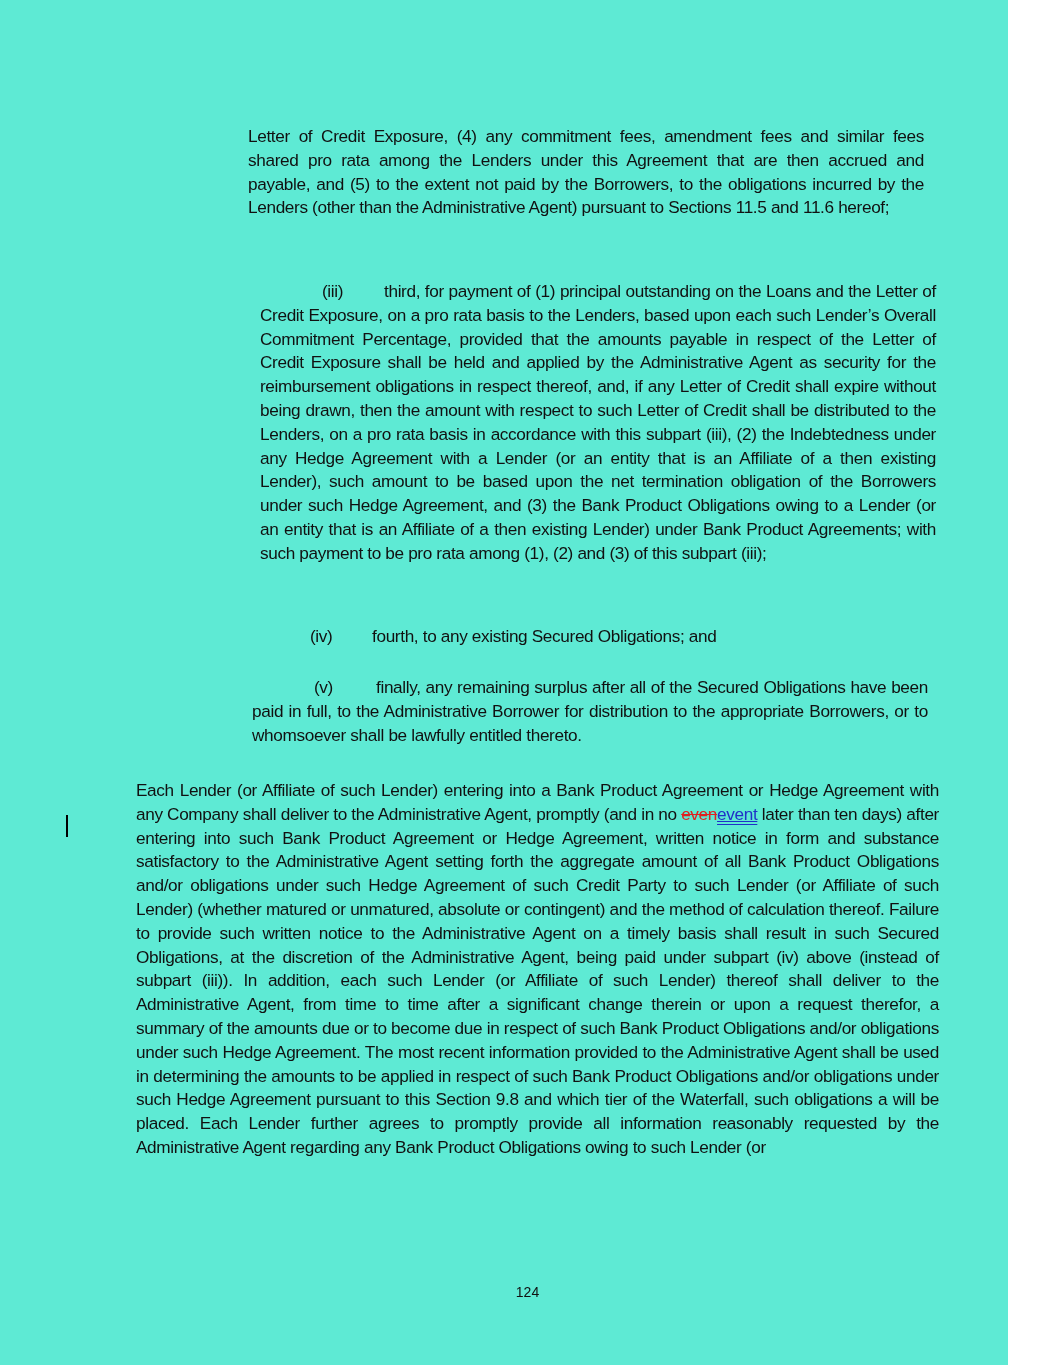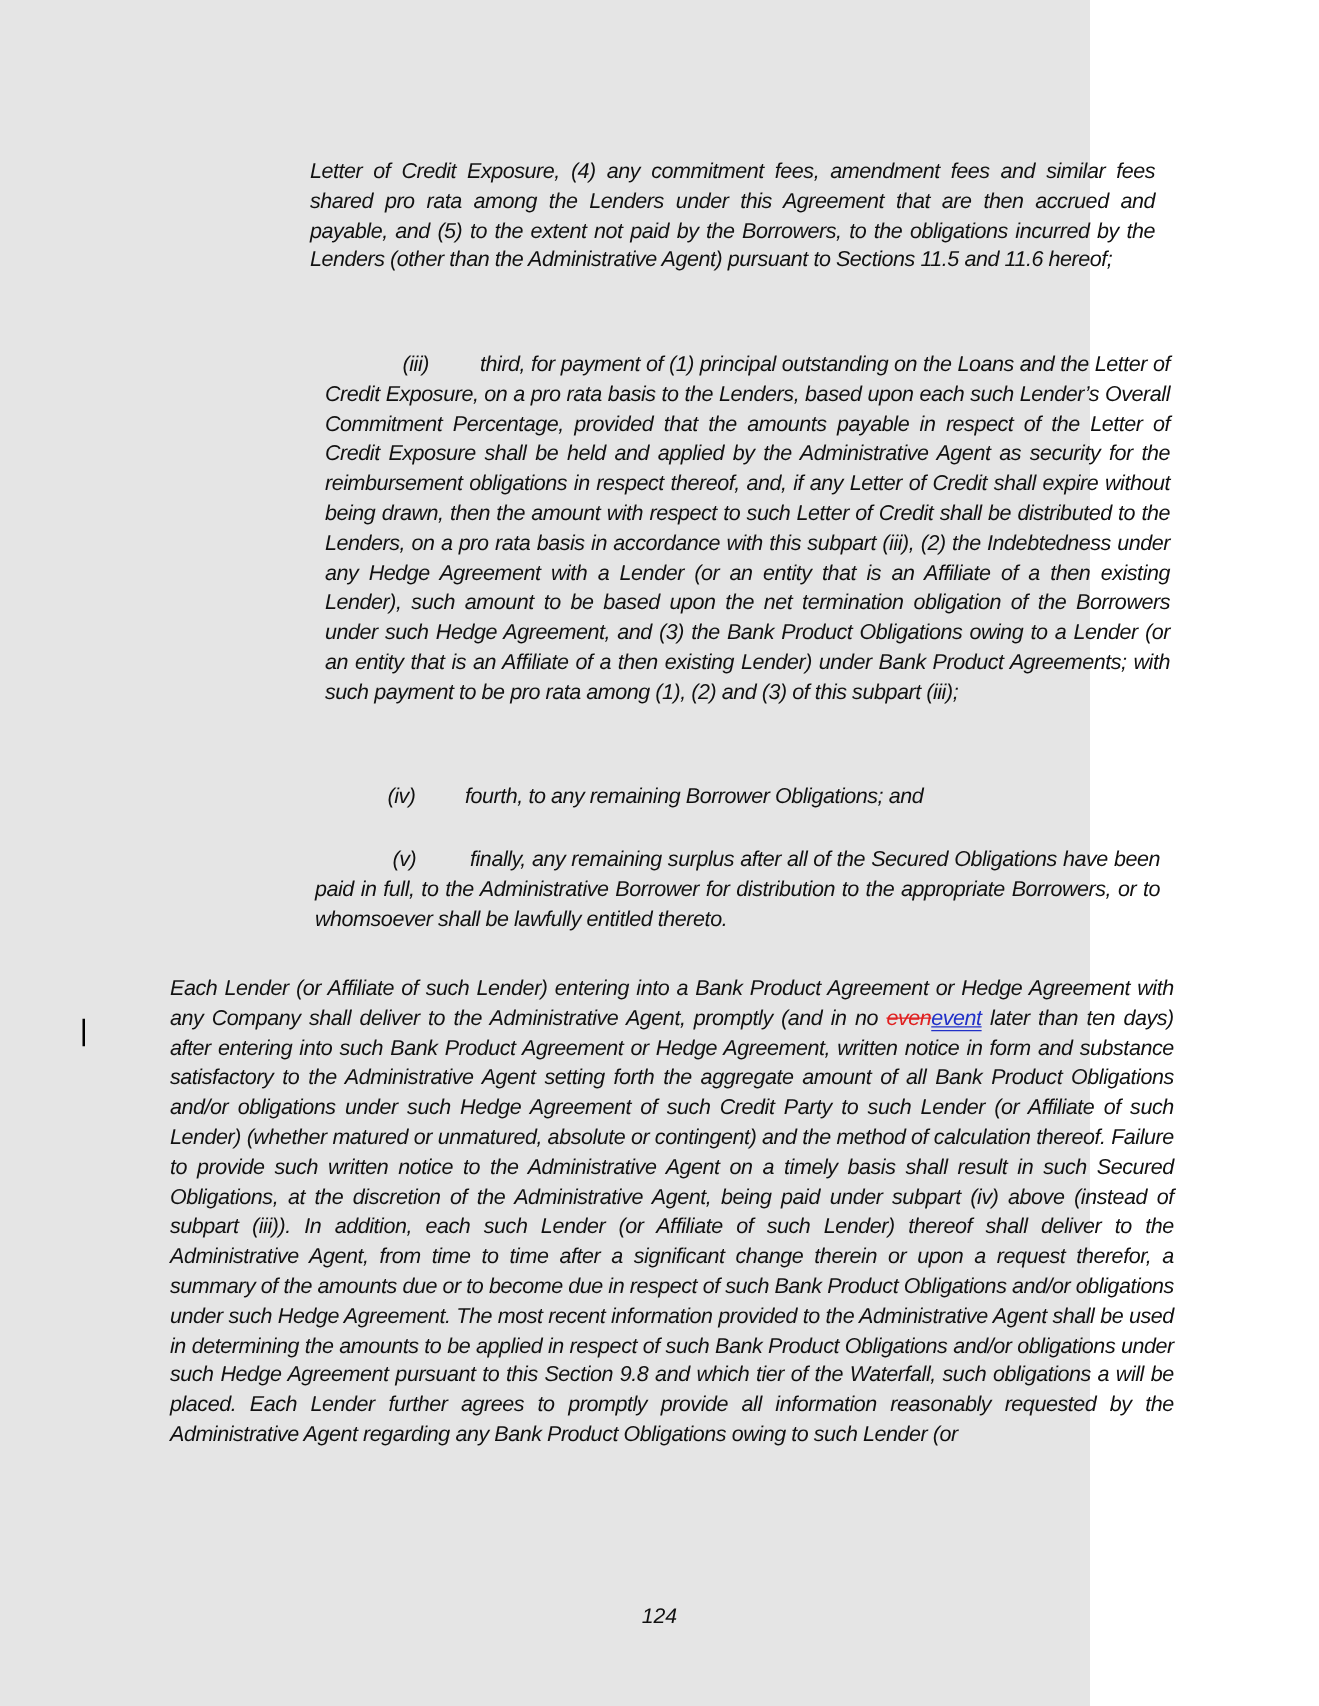--- a/index.html
+++ b/index.html
@@ -1,57 +1,57 @@
 <!DOCTYPE html>
 <html><head>
   <meta charset="utf-8">
   <style>
     html, body { margin: 0; padding: 0; background: #ffffff; }
     body { width: 1055px; height: 1365px; position: relative; overflow: hidden; }
     .page {
-      position: absolute; left: 0; top: 0; width: 872px; height: 1365px;
-      background: #e5e5e5; color: #111111;
+      position: absolute; left: 0; top: 0; width: 1008px; height: 1365px;
+      background: #5eead4; color: #111111;
       font-family: "Liberation Sans Narrow", "Liberation Sans", sans-serif;
-      font-size: 17.2px; line-height: 23.8px; font-style: italic;
+      font-size: 17.2px; line-height: 23.8px;
     }
     .para {
       position: absolute; text-align: justify; text-align-last: left;
       font-stretch: condensed; letter-spacing: -0.35px;
     }
     .indent-block { left: 248px; width: 676px; }
     .full-block { left: 124px; width: 803px; }
     .num { display: inline-block; width: 62px; padding-left: 62px; }
     .p1 { top: 125px; }
     .p2 { top: 268px; }
     .p3 { top: 625px; }
     .p4 { top: 672px; }
     .p5 { top: 767px; }
     .del { color: #e02020; text-decoration: line-through; }
     .ins { color: #2030c8; text-decoration: underline double; }
     .change-bar {
       position: absolute; left: 66px; top: 815px; width: 2px; height: 22px; background: #000;
     }
     .page-number {
       position: absolute; top: 1281px; left: 0; width: 1055px; text-align: center;
-      font-family: "Liberation Sans", sans-serif; font-size: 17px;
+      font-family: "Liberation Sans", sans-serif; font-size: 14px;
     }
   </style>
 </head>
 <body>
 
 <div class="page">
 
   <p class="para indent-block p1" style="margin:0;">Letter of Credit Exposure, (4) any commitment fees, amendment fees and similar fees shared pro rata among the Lenders under this Agreement that are then accrued and payable, and (5) to the extent not paid by the Borrowers, to the obligations incurred by the Lenders (other than the Administrative Agent) pursuant to Sections 11.5 and 11.6 hereof;</p>
 
   <p class="para indent-block p2" style="margin:12px;">
     <span class="num">(iii)</span><span>third, for payment of (1) principal outstanding on the Loans and the Letter of Credit Exposure, on a pro rata basis to the Lenders, based upon each such Lender’s Overall Commitment Percentage, provided that the amounts payable in respect of the Letter of Credit Exposure shall be held and applied by the Administrative Agent as security for the reimbursement obligations in respect thereof, and, if any Letter of Credit shall expire without being drawn, then the amount with respect to such Letter of Credit shall be distributed to the Lenders, on a pro rata basis in accordance with this subpart (iii), (2) the Indebtedness under any Hedge Agreement with a Lender (or an entity that is an Affiliate of a then existing Lender), such amount to be based upon the net termination obligation of the Borrowers under such Hedge Agreement, and (3) the Bank Product Obligations owing to a Lender (or an entity that is an Affiliate of a then existing Lender) under Bank Product Agreements; with such payment to be pro rata among (1), (2) and (3) of this subpart (iii);</span>
   </p>
 
   <p class="para indent-block p3" style="margin:0;">
-    <span class="num">(iv)</span><span>fourth, to any remaining Borrower Obligations; and</span>
+    <span class="num">(iv)</span><span>fourth, to any existing Secured Obligations; and</span>
   </p>
 
   <p class="para indent-block p4" style="margin:4px;">
     <span class="num">(v)</span><span>finally, any remaining surplus after all of the Secured Obligations have been paid in full, to the Administrative Borrower for distribution to the appropriate Borrowers, or to whomsoever shall be lawfully entitled thereto.</span>
   </p>
 
   <div class="change-bar"></div>
 
   <p class="para full-block p5" style="margin:12px;">
     <span>Each Lender (or Affiliate of such Lender) entering into a Bank Product Agreement or Hedge Agreement with any Company shall deliver to the Administrative Agent, promptly (and in no </span><span class="del">even</span><span class="ins">event</span><span> later than ten days) after entering into such Bank Product Agreement or Hedge Agreement, written notice in form and substance satisfactory to the Administrative Agent setting forth the aggregate amount of all Bank Product Obligations and/or obligations under such Hedge Agreement of such Credit Party to such Lender (or Affiliate of such Lender) (whether matured or unmatured, absolute or contingent) and the method of calculation thereof.  Failure to provide such written notice to the Administrative Agent on a timely basis shall result in such Secured Obligations, at the discretion of the Administrative Agent, being paid under subpart (iv) above (instead of subpart (iii)).  In addition, each such Lender (or Affiliate of such Lender) thereof shall deliver to the Administrative Agent, from time to time after a significant change therein or upon a request therefor, a summary of the amounts due or to become due in respect of such Bank Product Obligations and/or obligations under such Hedge Agreement.  The most recent information provided to the Administrative Agent shall be used in determining the amounts to be applied in respect of such Bank Product Obligations and/or obligations under such Hedge Agreement pursuant to this Section 9.8 and which tier of the Waterfall, such obligations a will be placed.  Each Lender further agrees to promptly provide all information reasonably requested by the Administrative Agent regarding any Bank Product Obligations owing to such Lender (or</span>

